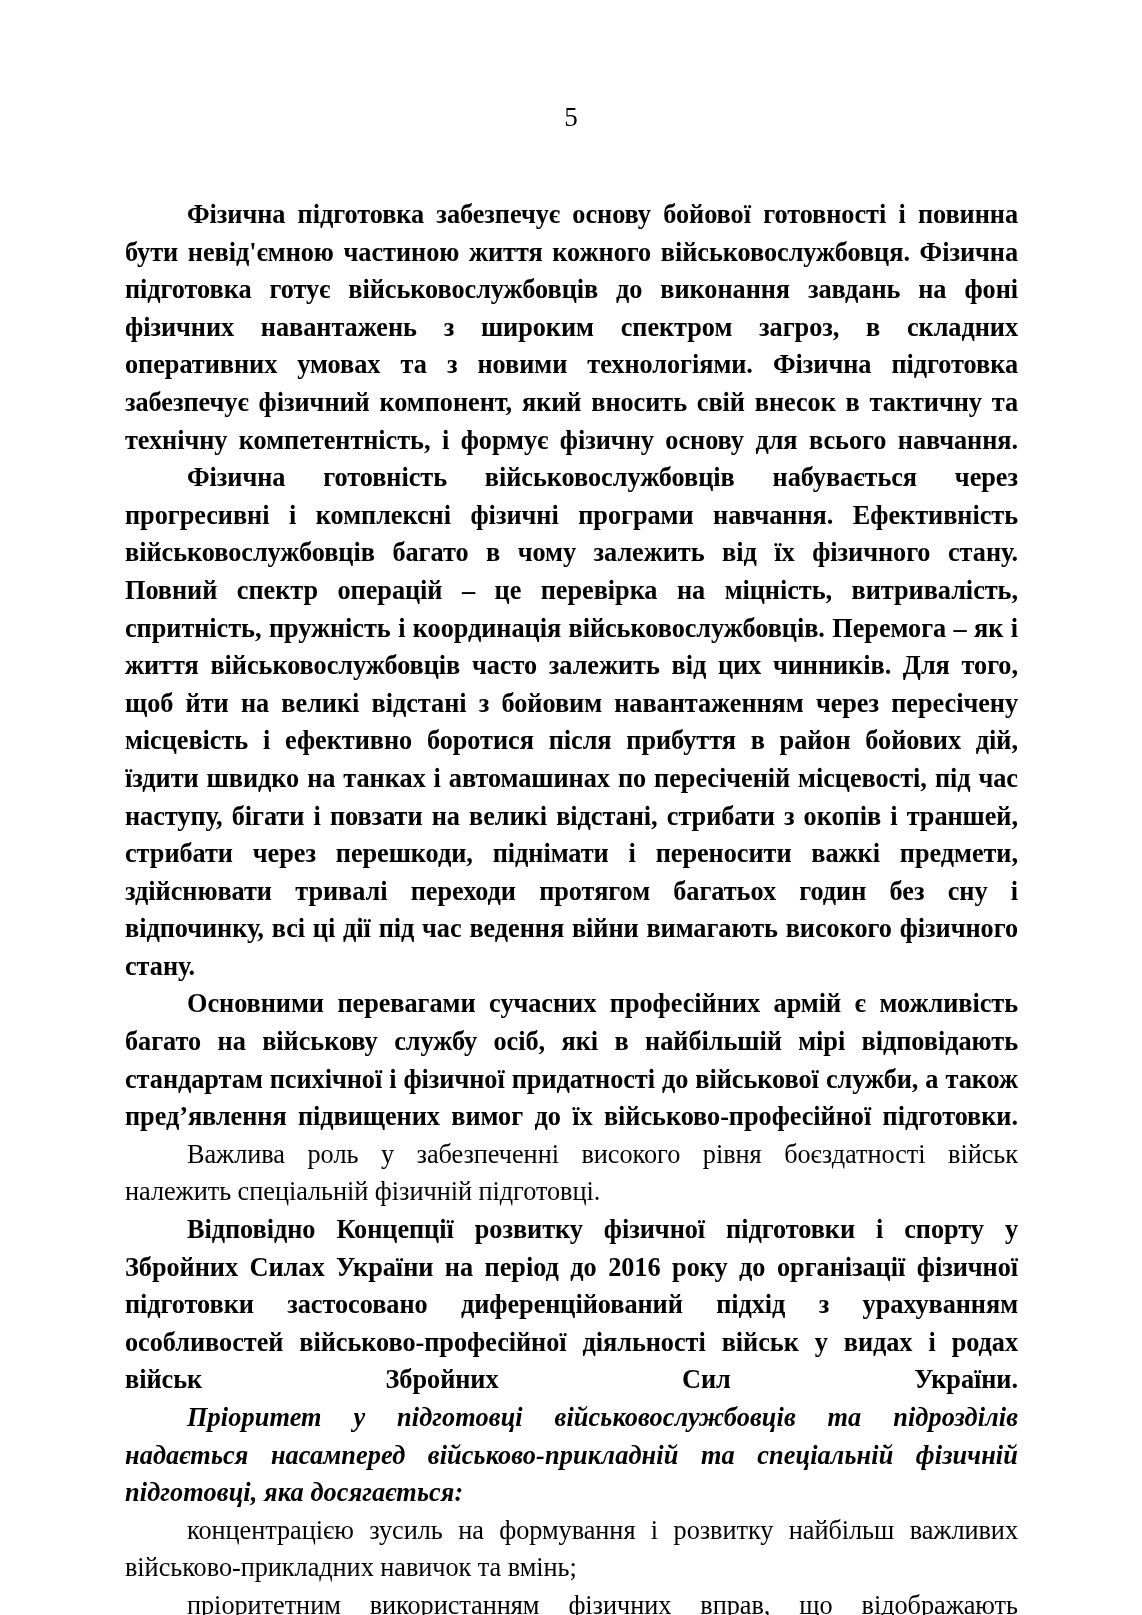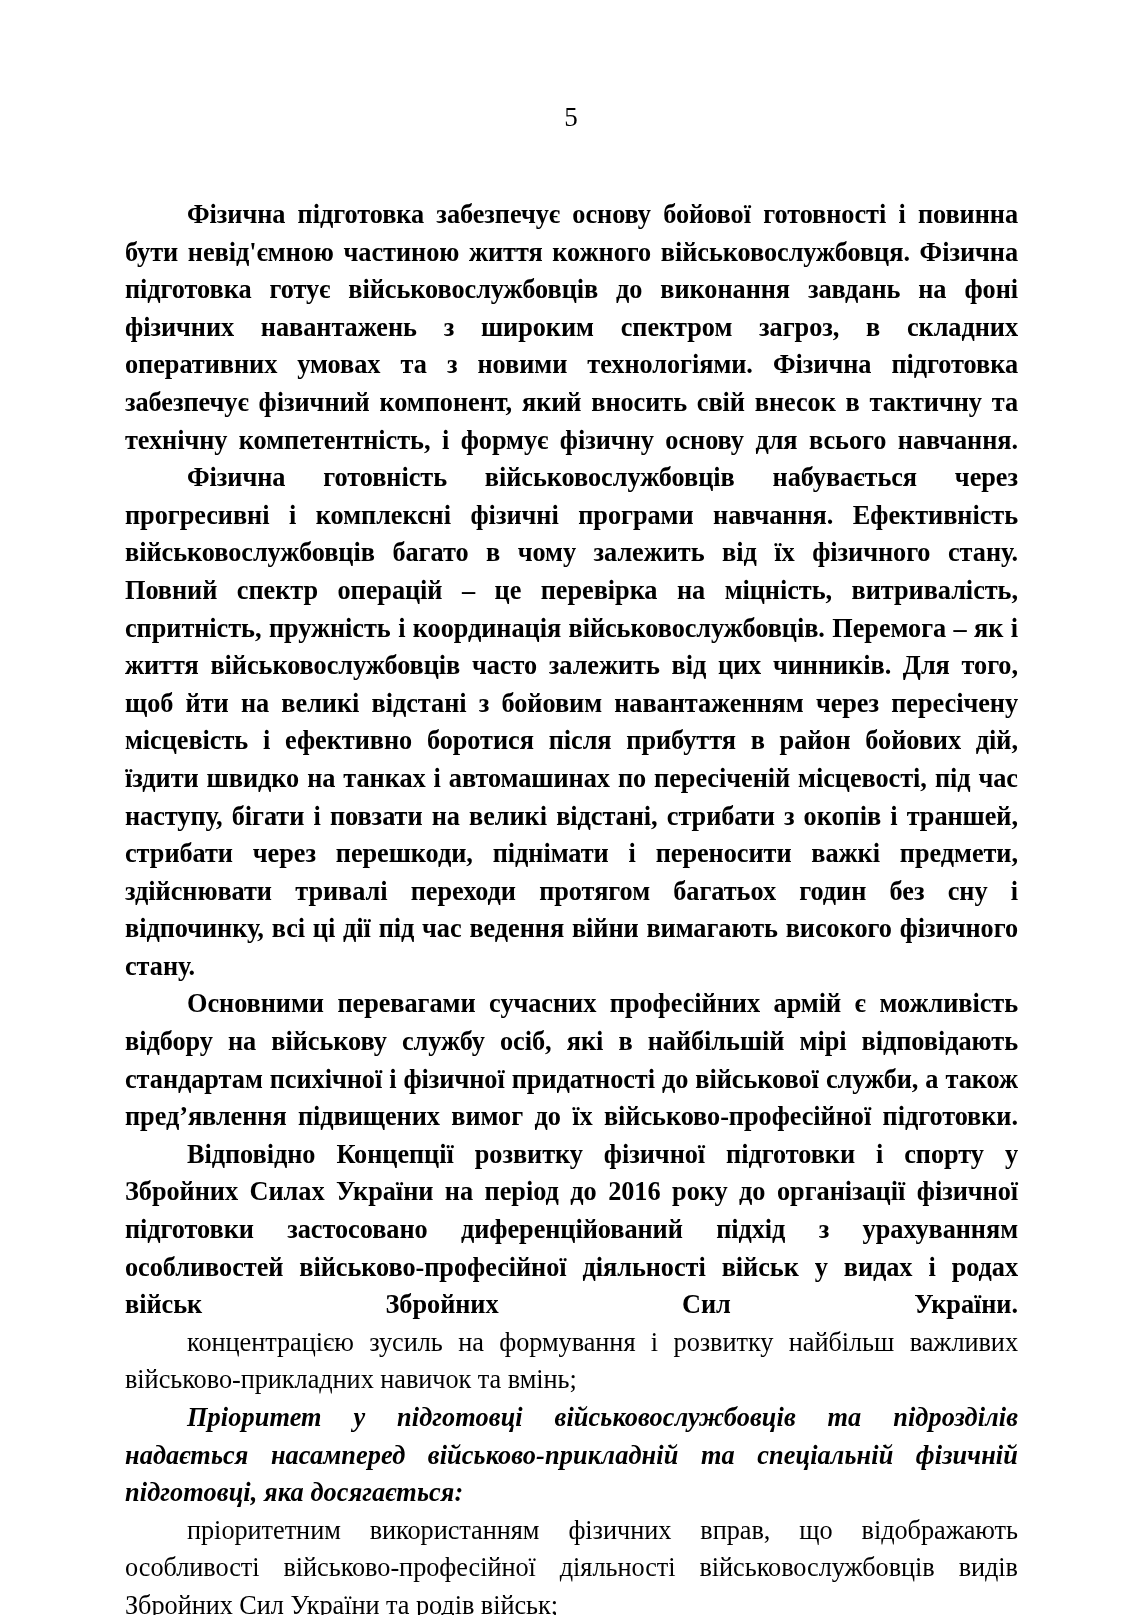--- a/index.html
+++ b/index.html
@@ -78,26 +78,27 @@
 
   <div class="page-number">5</div>
 
 
   <div class="body-block">
 
     <p class="para full-justify">Фізична підготовка забезпечує основу бойової готовності і повинна бути невід'ємною частиною життя кожного військовослужбовця. Фізична підготовка готує військовослужбовців до виконання завдань на фоні фізичних навантажень з широким спектром загроз, в складних оперативних умовах та з новими технологіями. Фізична підготовка забезпечує фізичний компонент, який вносить свій внесок в тактичну та технічну компетентність, і формує фізичну основу для всього навчання.</p>
 
     <p class="para full-justify">Фізична готовність військовослужбовців набувається через прогресивні і комплексні фізичні програми навчання. Ефективність військовослужбовців багато в чому залежить від їх фізичного стану. Повний спектр операцій – це перевірка на міцність, витривалість, спритність, пружність і координація військовослужбовців. Перемога – як і життя військовослужбовців часто залежить від цих чинників. Для того, щоб йти на великі відстані з бойовим навантаженням через пересічену місцевість і ефективно боротися після прибуття в район бойових дій, їздити швидко на танках і автомашинах по пересіченій місцевості, під час наступу, бігати і повзати на великі відстані, стрибати з окопів і траншей, стрибати через перешкоди, піднімати і переносити важкі предмети, здійснювати тривалі переходи протягом багатьох годин без сну і відпочинку, всі ці дії під час ведення війни вимагають високого фізичного стану.</p>
 
-    <p class="para full-justify">Основними перевагами сучасних професійних армій є можливість відбору на військову службу осіб, які в найбільшій мірі відповідають стандартам психічної і фізичної придатності до військової служби, а також пред’явлення підвищених вимог до їх військово-професійної підготовки.</p>
+    <p class="para full-justify">Основними перевагами сучасних професійних армій є можливість багато на військову службу осіб, які в найбільшій мірі відповідають стандартам психічної і фізичної придатності до військової служби, а також пред’явлення підвищених вимог до їх військово-професійної підготовки.</p>
 
+    <p class="para">Важлива роль у забезпеченні високого рівня боєздатності військ належить спеціальній фізичній підготовці.</p>
 
     <p class="para full-justify">Відповідно Концепції розвитку фізичної підготовки і спорту у Збройних Силах України на період до 2016 року до організації фізичної підготовки застосовано диференційований підхід з урахуванням особливостей військово-професійної діяльності військ у видах і родах військ Збройних Сил України.</p>
 
+    <p class="para emphasis">Пріоритет у підготовці військовослужбовців та підрозділів надається насамперед військово-прикладній та спеціальній фізичній підготовці, яка досягається:</p>
+
     <p class="para">концентрацією зусиль на формування і розвитку найбільш важливих військово-прикладних навичок та вмінь;</p>
-
-    <p class="para emphasis">Пріоритет у підготовці військовослужбовців та підрозділів надається насамперед військово-прикладній та спеціальній фізичній підготовці, яка досягається:</p>
 
     <p class="para">пріоритетним використанням фізичних вправ, що відображають особливості військово-професійної діяльності військовослужбовців видів Збройних Сил України та родів військ;</p>
 
   </div>
 
 </div>
 
 </body></html>

